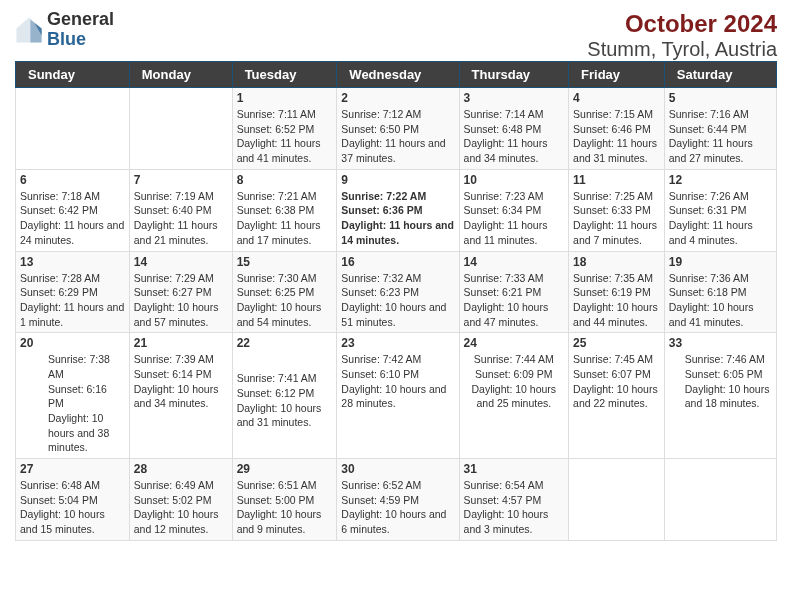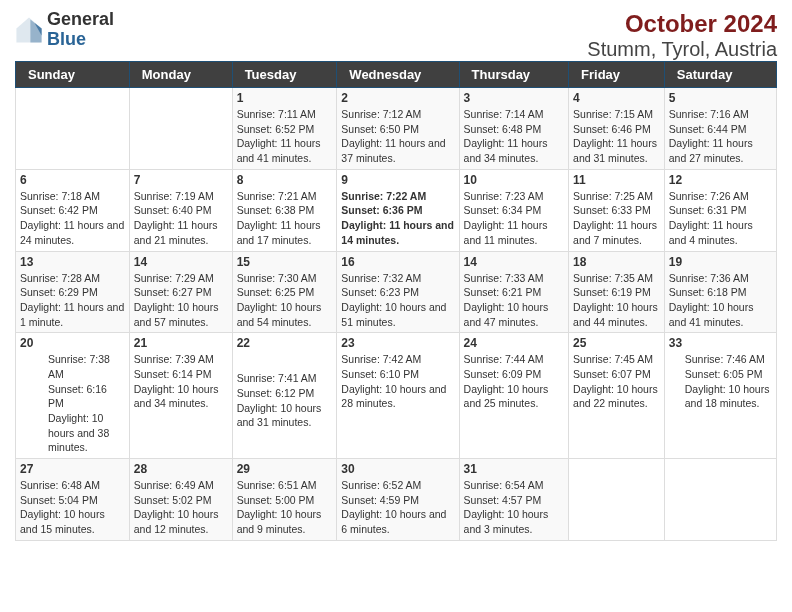--- a/index.html
+++ b/index.html
@@ -269,21 +269,21 @@
 Daylight: 10 hours and 31 minutes.</div>
           </td>
           <td>
             <span class="day-number">23</span>
             <div class="day-info" style="white-space: pre-line;">Sunrise: 7:42 AM
 Sunset: 6:10 PM
 Daylight: 10 hours and 28 minutes.</div>
           </td>
           <td>
             <span class="day-number">24</span>
-            <div class="day-info" style="white-space: pre-line;">Sunrise: 7:44 AM
+            <div class="day-info" style="white-space: pre-line; text-align: center;">Sunrise: 7:44 AM
 Sunset: 6:09 PM
 Daylight: 10 hours and 25 minutes.</div>
           </td>
           <td>
             <span class="day-number">25</span>
             <div class="day-info" style="white-space: pre-line;">Sunrise: 7:45 AM
 Sunset: 6:07 PM
 Daylight: 10 hours and 22 minutes.</div>
           </td>
           <td>

